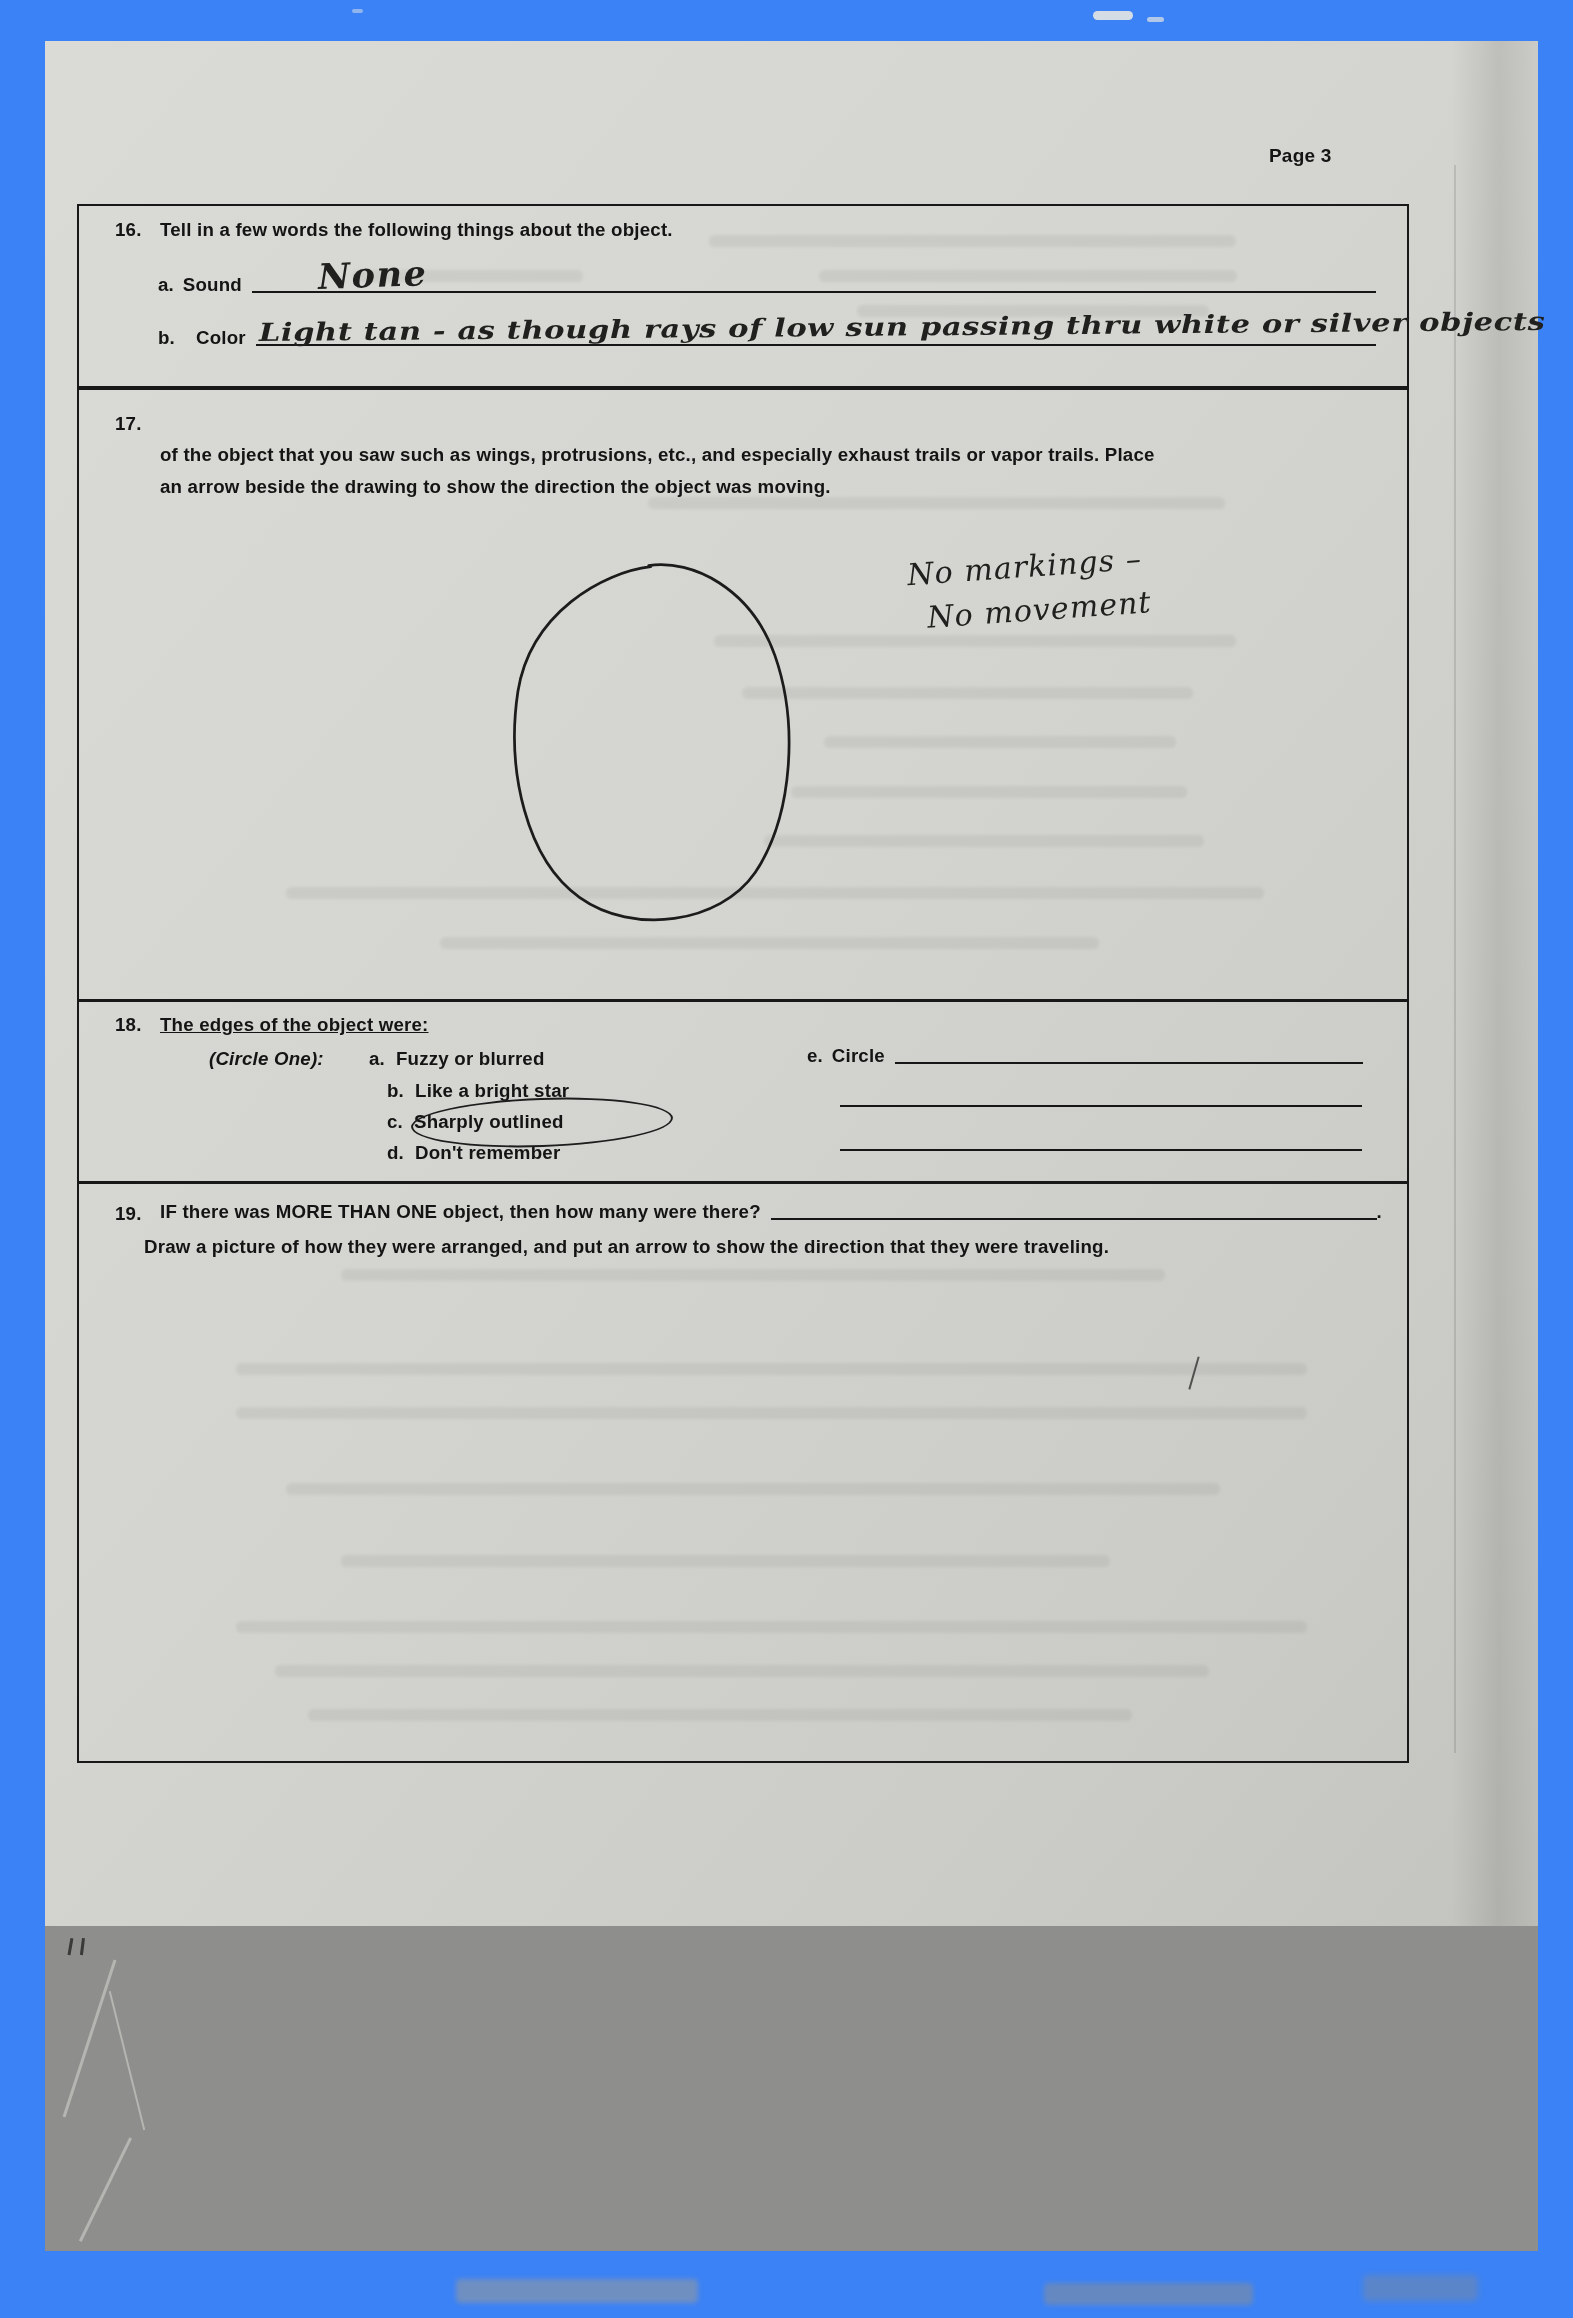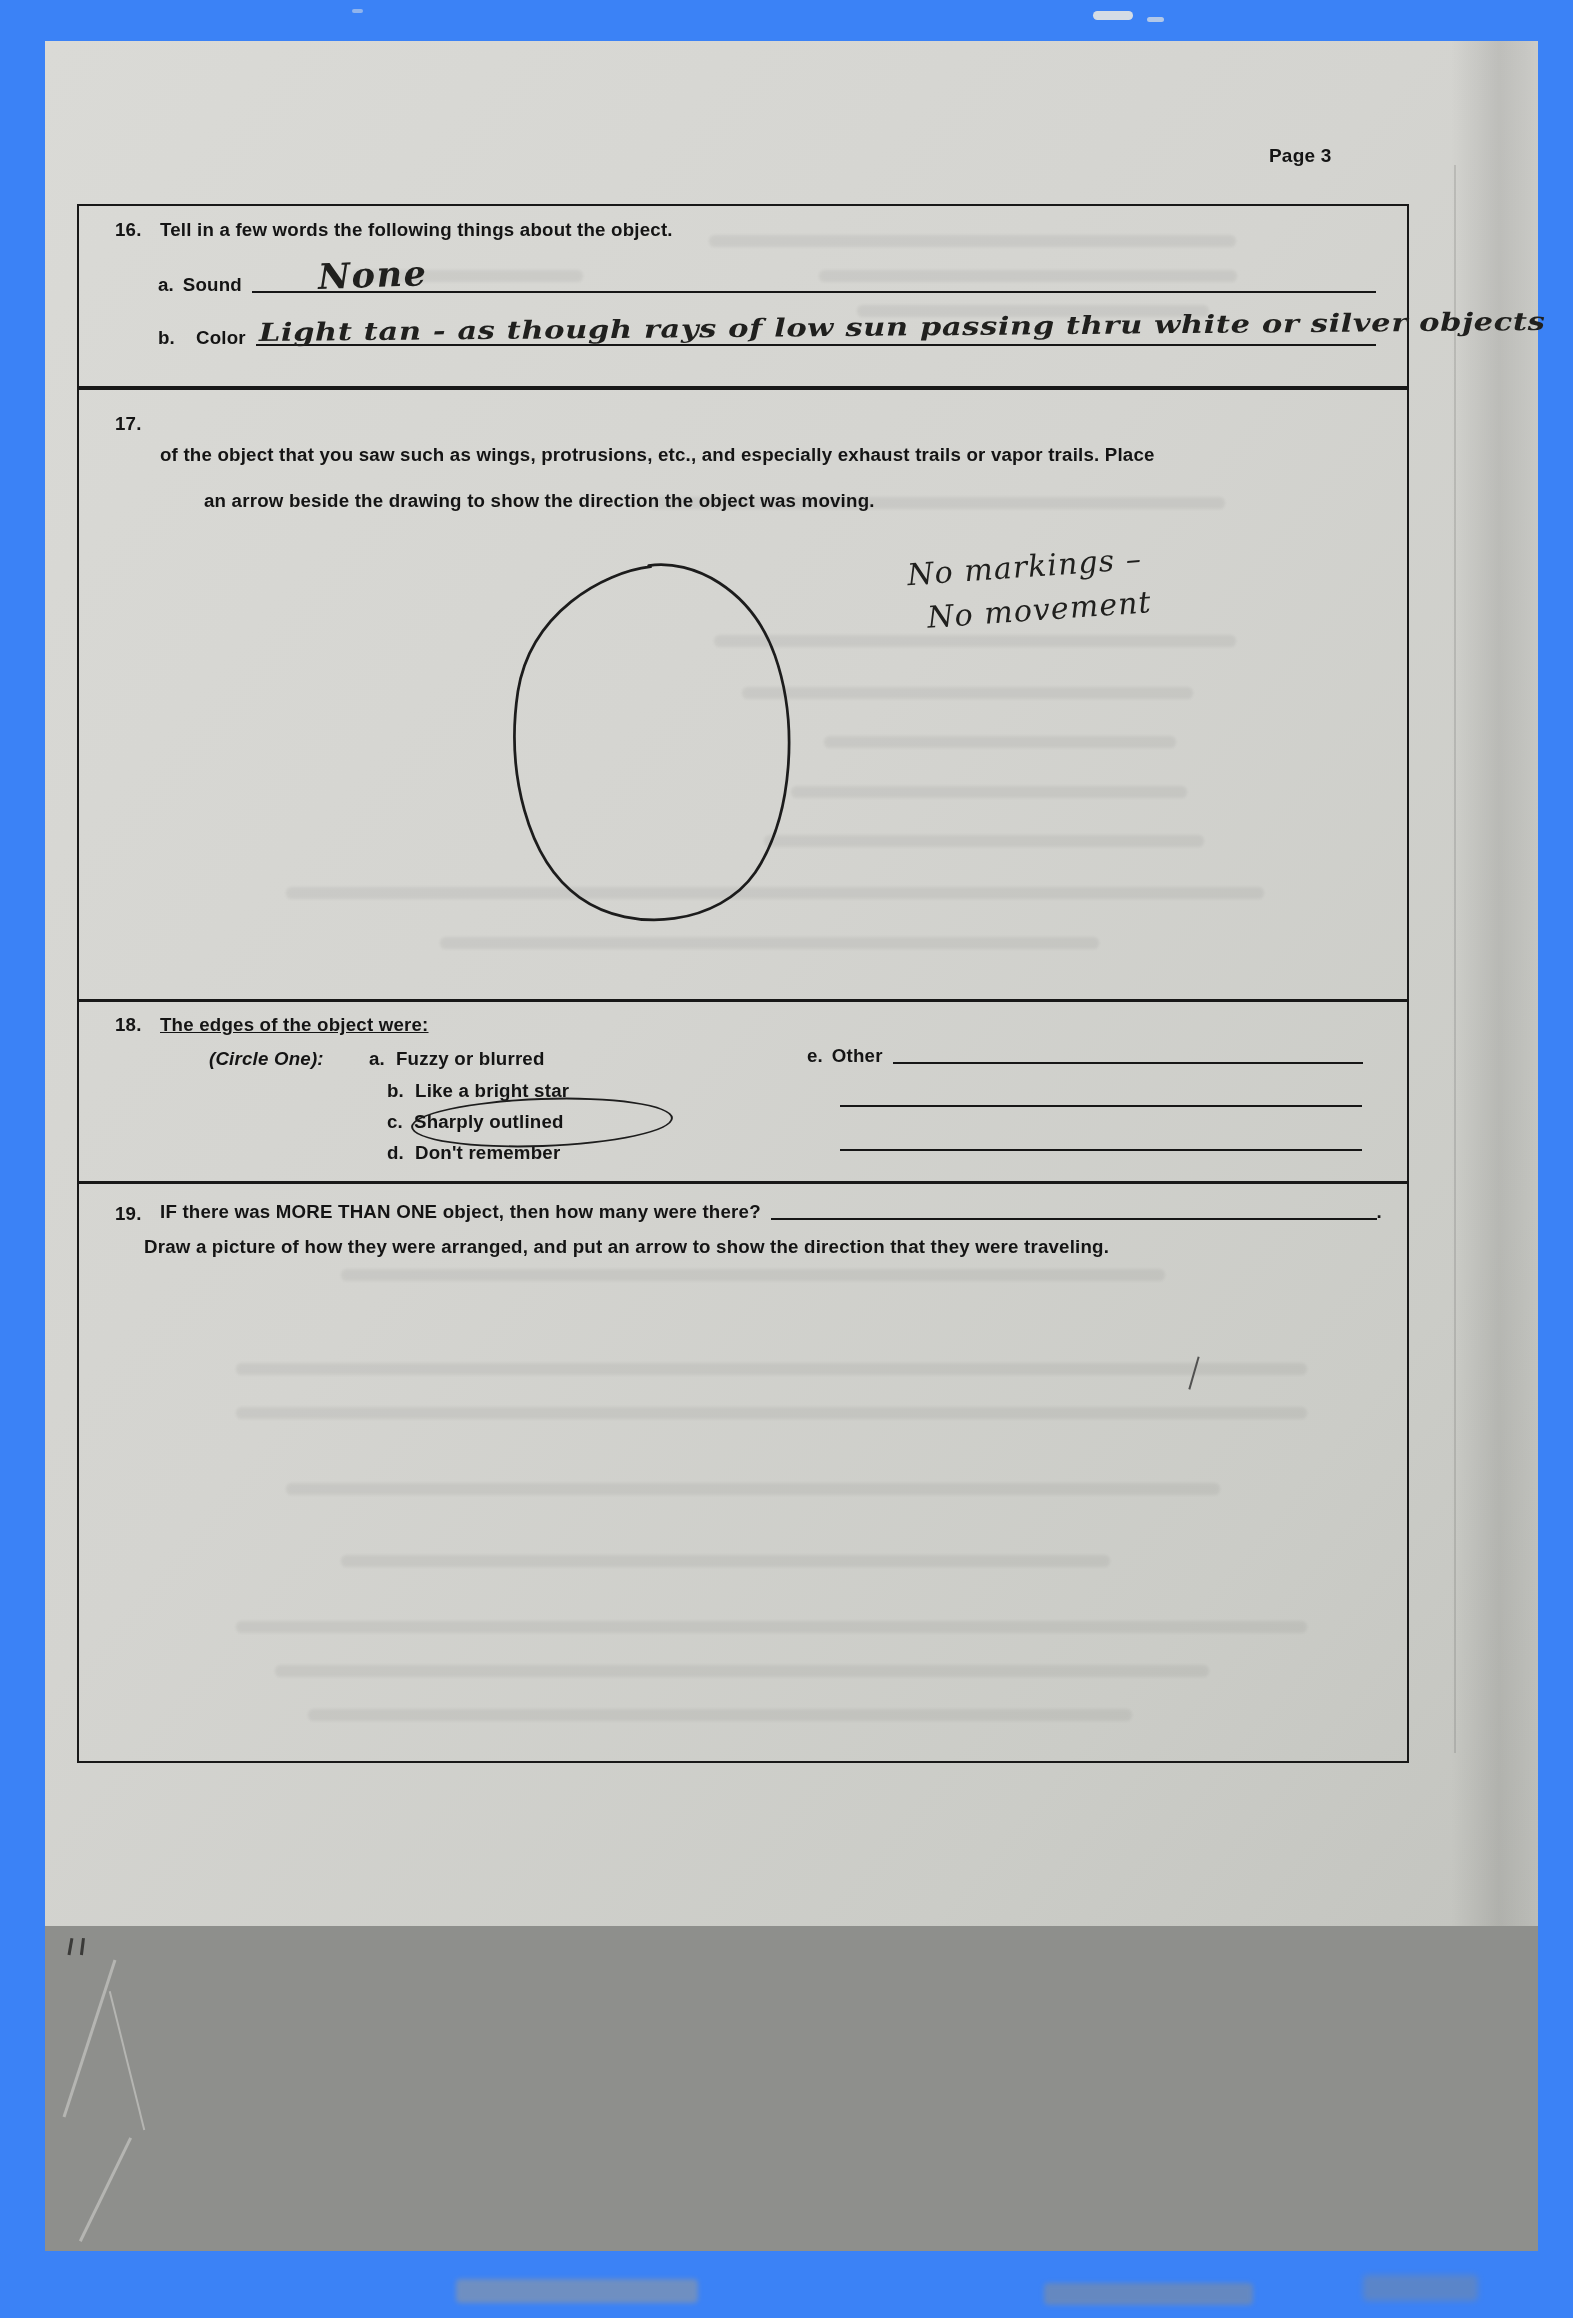--- a/index.html
+++ b/index.html
@@ -89,21 +89,21 @@
   <div class="row ft" style="left:158px;top:327px;width:1218px;">
     <span>b.</span>
     <span style="margin-left:21px;">Color</span>
     <span class="blank">
       <span class="hand" style="position:absolute;left:3.3px;bottom:-3.3px;font-size:25px;letter-spacing:0.5px;transform:scaleX(1.22) rotate(-0.6deg);transform-origin:left bottom;">Light tan - as though rays of low sun passing thru white or silver objects</span>
     </span>
   </div>
 
   <div class="ft abs" style="left:115px;top:413px;">17.</div>
   <div class="ft abs" style="left:160px;top:444px;">of the object that you saw such as wings, protrusions, etc., and especially exhaust trails or vapor trails.  Place</div>
-  <div class="ft abs" style="left:160px;top:490px;margin-left:44px;">an arrow beside the drawing to show the direction the object was moving.</div>
+  <div class="ft abs" style="left:160px;top:476px;">an arrow beside the drawing to show the direction the object was moving.</div>
 
   <svg class="abs" style="left:474px;top:551px;" width="335" height="385" viewBox="0 0 610 700">
     <path d="M318,26 C398,14 505,68 548,190 C590,310 582,480 512,585 C448,678 290,700 192,630 C96,562 58,400 80,255 C103,112 235,38 322,28" fill="none" stroke="#1c1c1c" stroke-width="5" stroke-linecap="round"></path>
   </svg>
 
   <div class="hand abs" style="left:907px;top:549px;font-size:30px;transform:rotate(-4deg);letter-spacing:1.1px;">No markings –</div>
   <div class="hand abs" style="left:927px;top:592px;font-size:30px;transform:rotate(-4deg);letter-spacing:1.1px;">No movement</div>
 
   <div class="abs" style="left:1193px;top:1356px;width:1.6px;height:34px;background:#333;transform:rotate(16deg);opacity:.8;"></div>
 
@@ -126,21 +126,21 @@
   </div>
   <div class="opt ft" style="left:387px;top:1142px;">
     <span>d.</span>
     <span>Don't remember</span>
   </div>
 
   <div class="circlemark" style="left:411px;top:1098px;width:258px;height:45px;"></div>
 
   <div class="row ft" style="left:807px;top:1045px;width:556px;">
     <span>e.</span>
-    <span style="margin-left:8.8px;">Other</span>
+    <span style="margin-left:8.8px;">Circle</span>
     <span class="blank"></span>
   </div>
   <div class="uline" style="left:840px;top:1105px;width:522px;"></div>
   <div class="uline" style="left:840px;top:1149px;width:522px;"></div>
 
   <div class="ft abs" style="left:115px;top:1203px;">19.</div>
   <div class="row ft" style="left:160px;top:1201px;width:1222px;">
     <span>IF there was MORE THAN ONE object, then how many were there?</span>
     <span class="blank"></span>
     <span>.</span>

